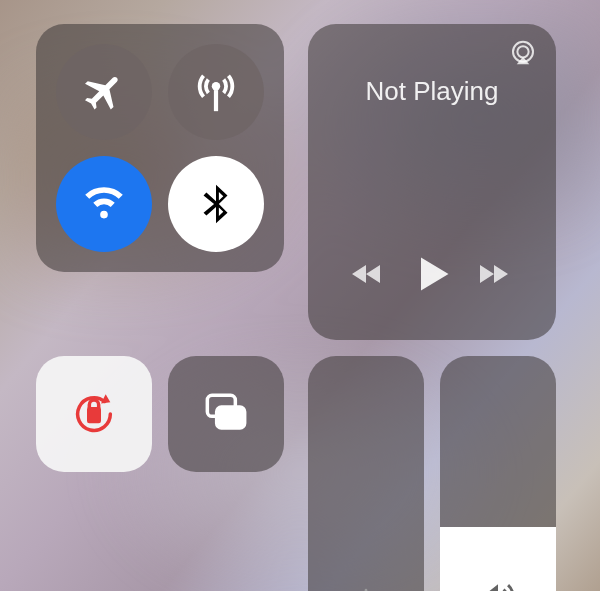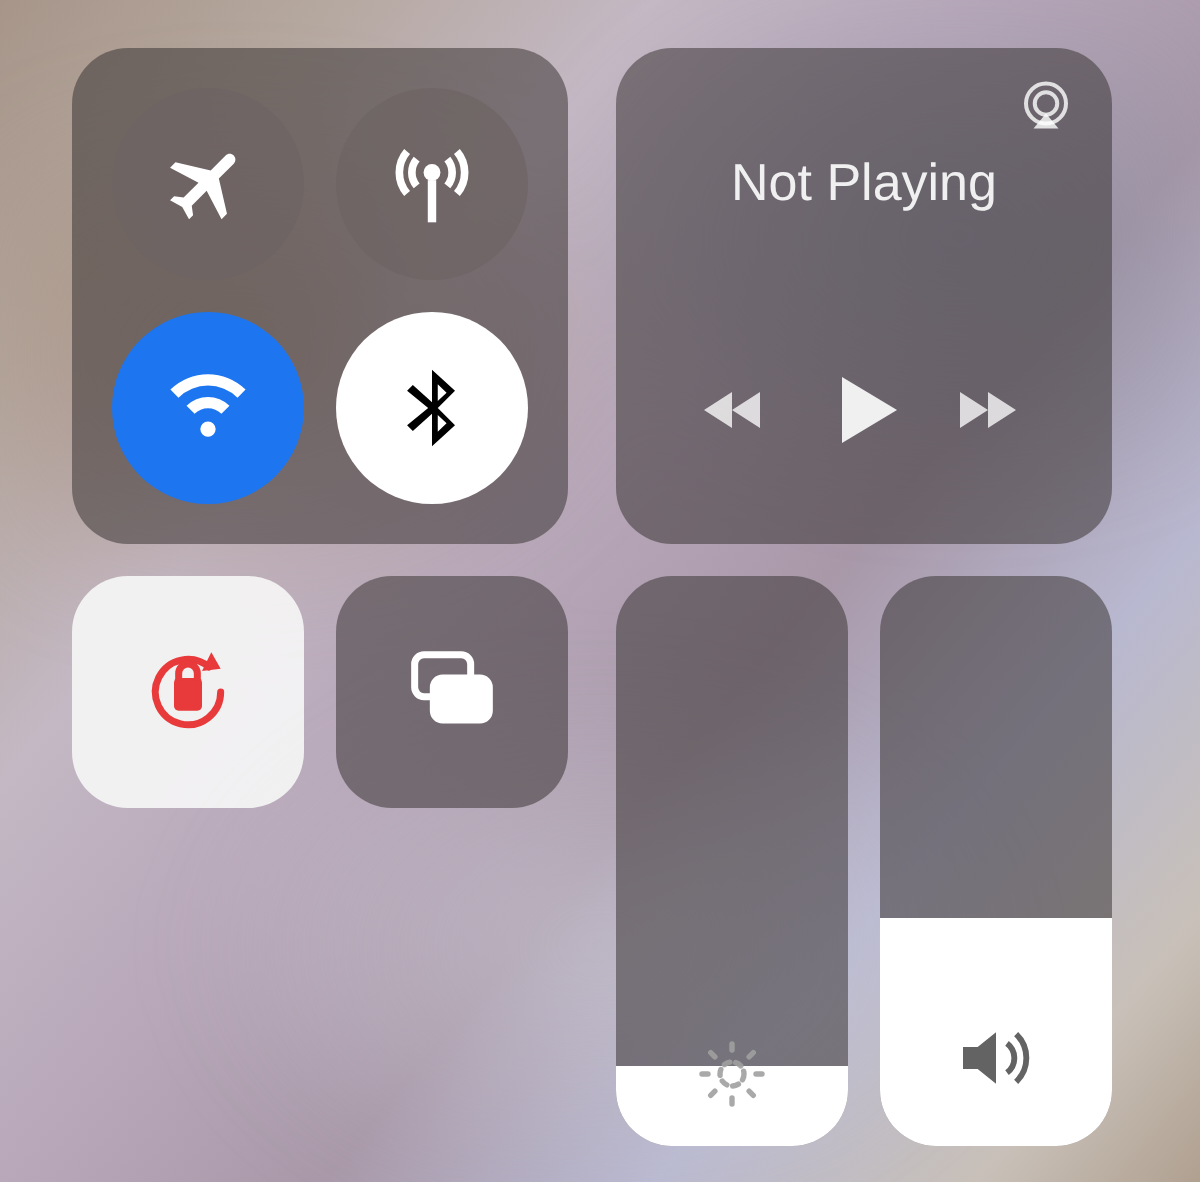--- a/index.html
+++ b/index.html
@@ -45,21 +45,21 @@
     width: 96px; height: 96px; border-radius: 50%;
     display: flex; align-items: center; justify-content: center;
     color: #fff;
   }
   .circ svg { width: 46px; height: 46px; }
   .circ.dim { background: rgba(110,100,100,0.7); }
   .circ.blue { background: #1d76f0; }
   .circ.white { background: #fff; color: #000; }
   
   .media {
-    width: 248px; height: 248px;
+    width: 248px; height: 316px;
     display: flex; flex-direction: column; align-items: center;
     padding: 18px;
     color: rgba(255,255,255,0.9);
   }
   .media .np {
     font-size: 26px; font-weight: 500;
     margin-top: 34px;
   }
   .media .controls {
     margin-top: auto; margin-bottom: 22px;

